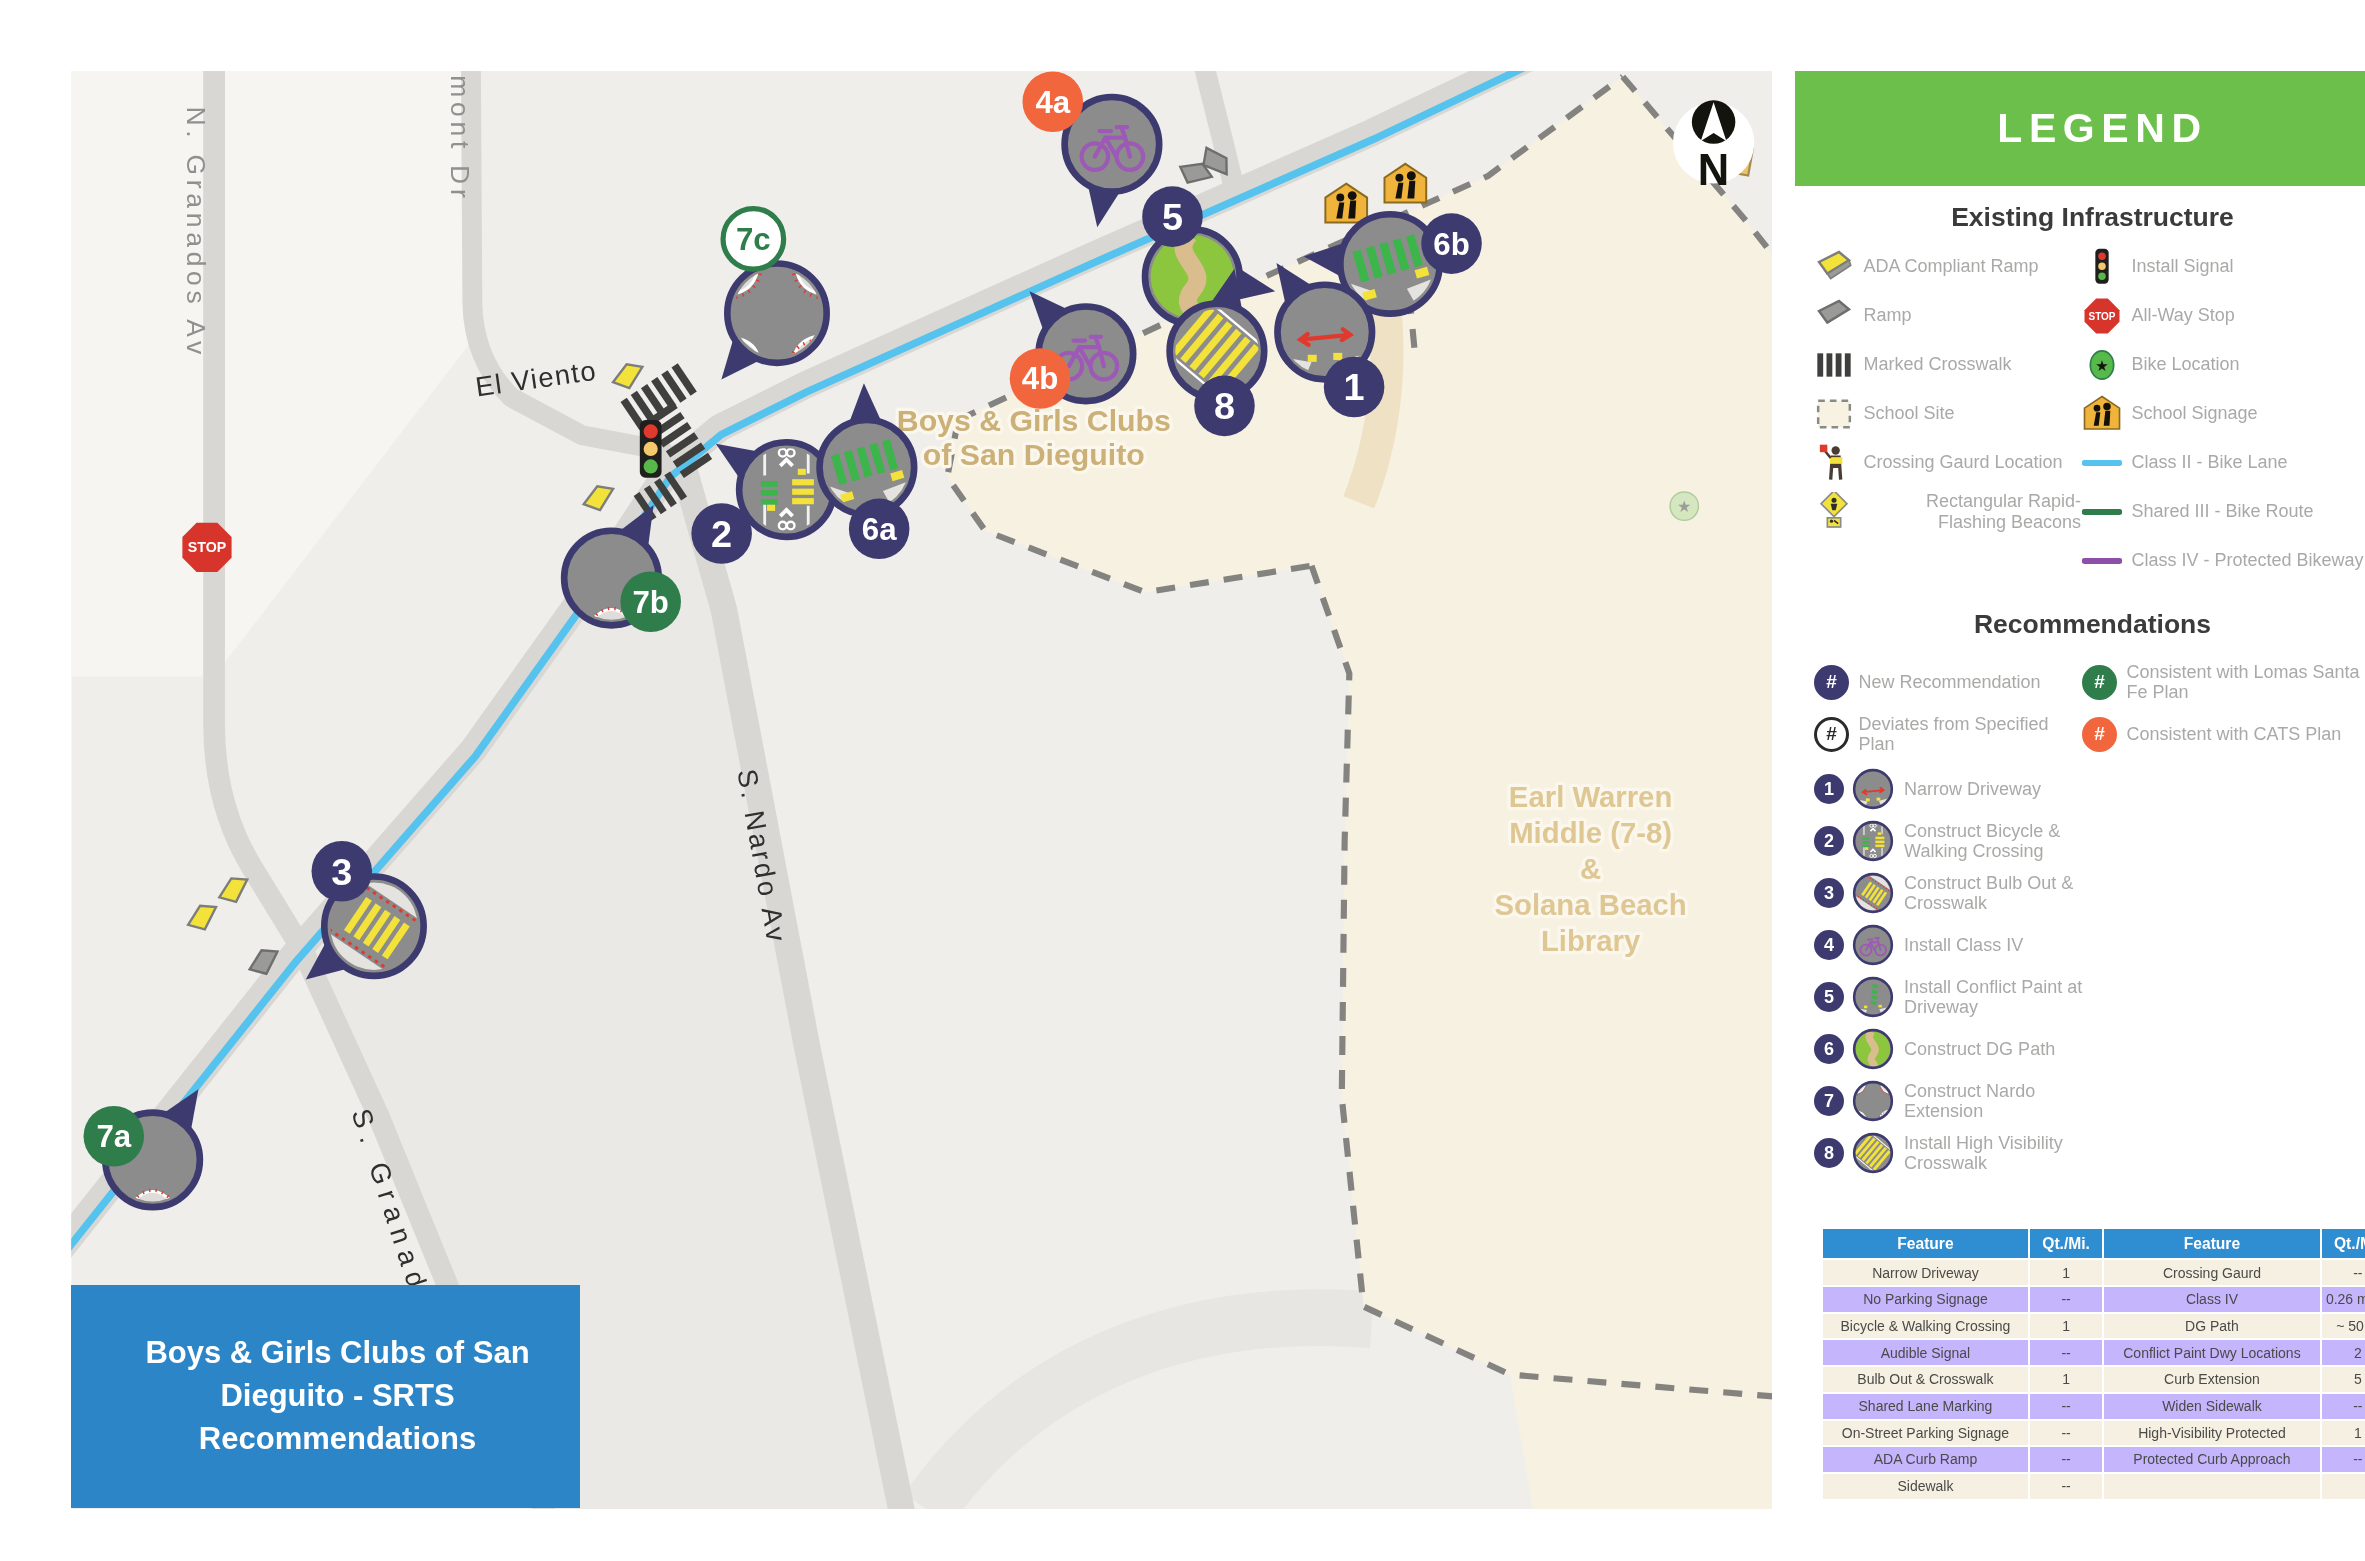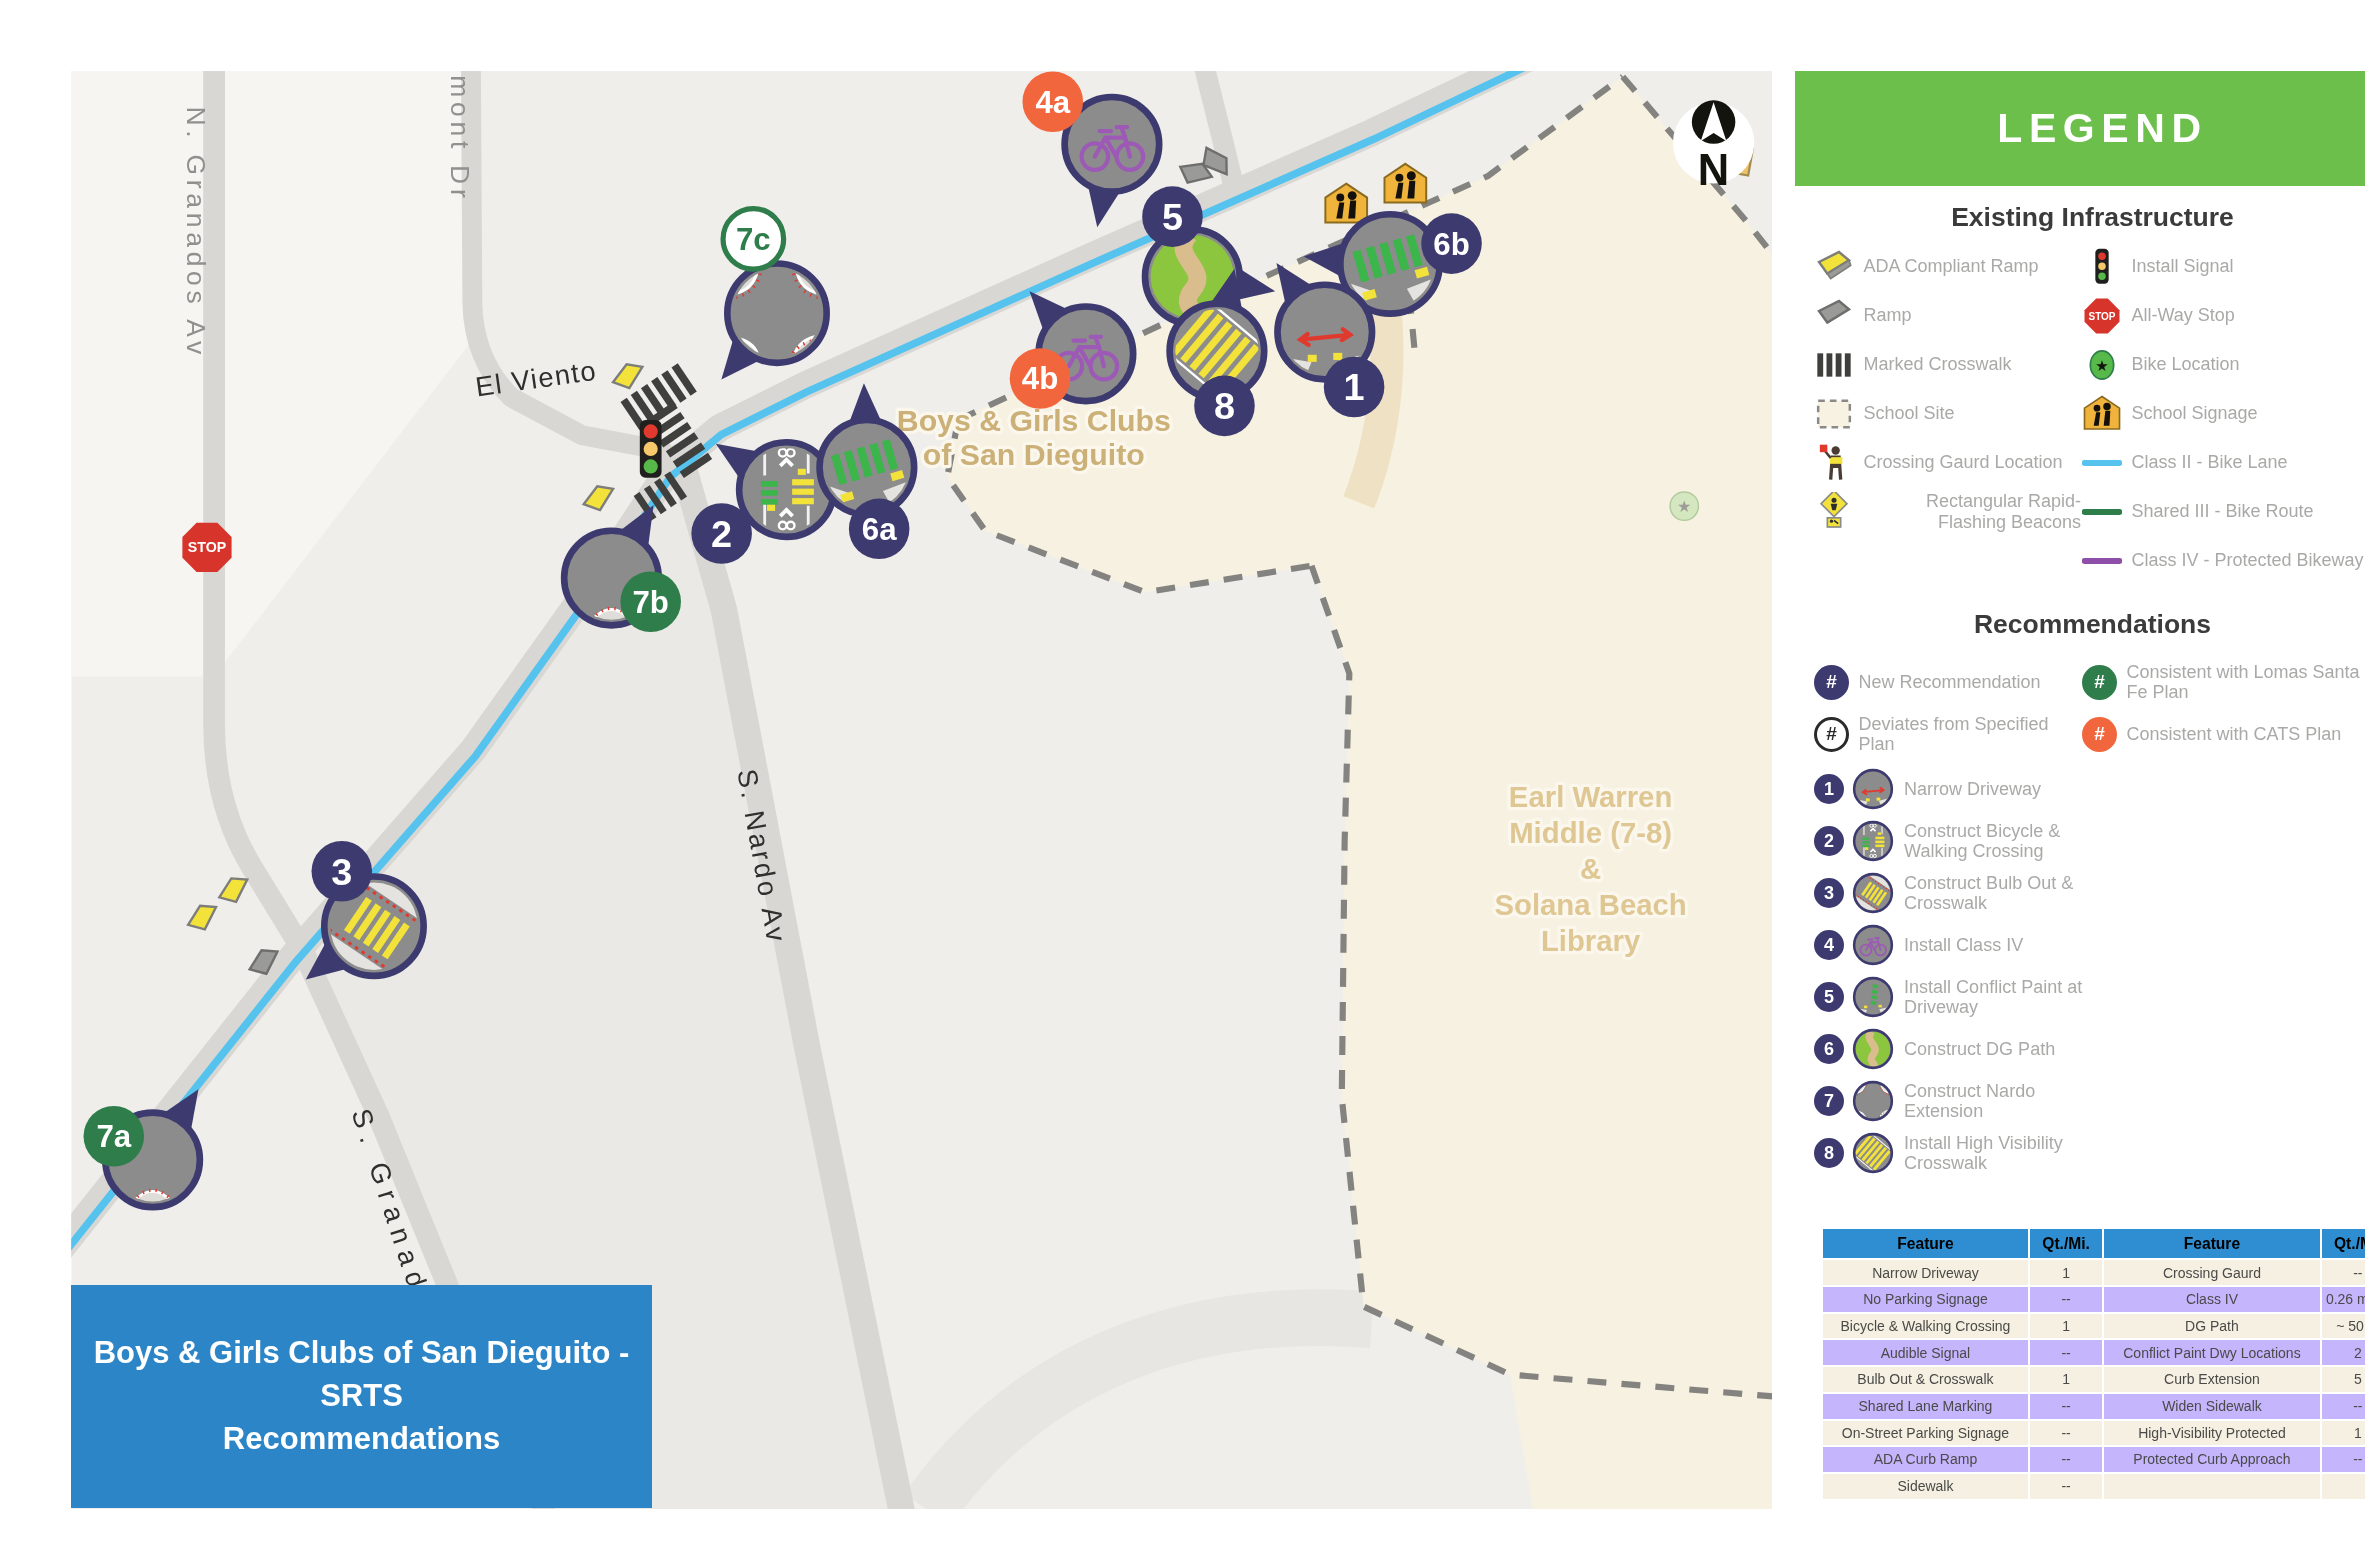--- a/index.html
+++ b/index.html
@@ -26,26 +26,26 @@
   .rb-green{background:#2E7D4A;}
   .rb-orange{background:#F2663D;}
   .rb-outline{background:#fff;border:3.3px solid #2B2B2B;color:#2B2B2B;}
   #rec-items{position:absolute;left:42px;top:763px;width:582px;display:flex;flex-direction:column;}
   .ri{display:flex;align-items:center;height:52px;}
   .ri-num{width:30px;height:30px;border-radius:50%;background:#3C3A6E;color:#fff;font-weight:bold;font-size:18px;
     display:flex;align-items:center;justify-content:center;margin-right:6.6px;flex:0 0 30px;}
   .ri-pic{width:44px;height:44px;margin-right:9.5px;flex:0 0 44px;}
   .ri-label{font-size:18px;color:#A9A9A7;line-height:1.13;max-width:208px;}
   .feature-table{position:absolute;left:51px;top:1229px;width:573px;border-collapse:collapse;table-layout:fixed;}
-  .feature-table th{background:#2F8ED1;color:#000000;font-size:15.6px;font-weight:bold;padding:5.7px 1.9px;border-right:2.8px solid #fff;}
+  .feature-table th{background:#2F8ED1;color:#ffffff;font-size:15.6px;font-weight:bold;padding:5.7px 1.9px;border-right:2.8px solid #fff;}
   .feature-table td{font-size:14px;color:#4A4A48;text-align:center;padding:4.3px 1.9px;border-right:2.8px solid #fff;border-top:2.4px solid #fff;line-height:1.15;}
   .feature-table tr.odd td{background:#F5F0E1;}
   .feature-table tr.even td{background:#c4b5fd;}
-  .title-box{position:absolute;left:71px;top:1285px;width:581px;height:223px;background:#2C85C7;color:#fff;
-    display:flex;flex-direction:column;align-items:center;justify-content:center;font-weight:bold;font-size:31px;text-align:center;line-height:1.38;}
+  .title-box{position:absolute;left:71px;top:1285px;width:485px;height:223px;background:#2C85C7;color:#fff;
+    display:flex;flex-direction:column;align-items:center;justify-content:center;font-weight:bold;font-size:31px;text-align:center;line-height:1.38;padding-left:24px;}
   .halo{paint-order:stroke;stroke:#FBF7EC;stroke-width:14px;stroke-linejoin:round;}
 </style>
 </head>
 <body>
 
 <div class="page">
 
   <svg id="map-svg" width="2413" height="1561" viewBox="0 0 5100 3300">
     <defs>
       <clipPath id="map-clip">

